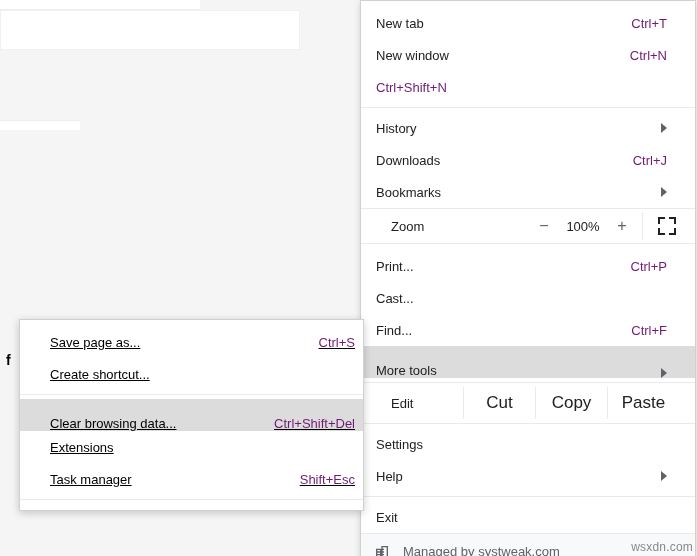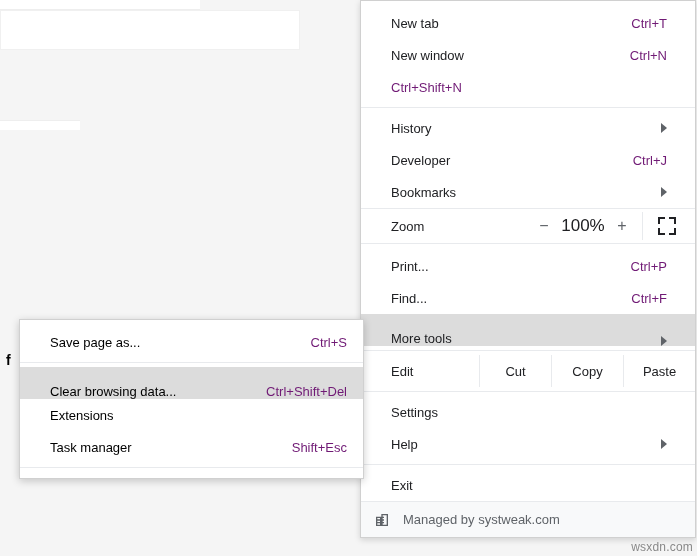--- a/index.html
+++ b/index.html
@@ -8,52 +8,52 @@
   
   .page-strip1 { position: absolute; left: 0; top: 0; width: 200px; height: 10px; background: #fff; border-bottom:1px solid #eee;}
   .page-strip2 { position: absolute; left: 0; top: 10px; width: 300px; height: 40px; background: #fff; border:1px solid #f0f0f0;}
   .page-strip3 { position: absolute; left: 0; top: 120px; width: 80px; height: 10px; background: #fff; border-top:1px solid #eee;}
   .page-char { position:absolute; left:6px; top:352px; font-weight:bold; font-size:14px; color:#000;}
 
   .watermark { position: absolute; right: 4px; bottom: 2px; font-size: 12px; color: #888; letter-spacing:0.2px;}
 
   
   .menu { position: absolute; top: 0; left: 360px; width: 336px; background: #fff; border:1px solid #d0d0d0; box-shadow: 0 2px 6px rgba(0,0,0,.15); font-size: 13px; color:#202124;}
-  .item { display:flex; align-items:center; height:32px; padding:0 28px 0 30px; position:relative; cursor:default; white-space:nowrap;}
+  .item { display:flex; align-items:center; height:32px; padding:0 28px 0 15px; position:relative; cursor:default; white-space:nowrap;}
   .item .label { flex:1; }
   .item .shortcut { color:#701a75; font-size:13px; }
   .item.highlight { background:#dcdcdc;align-items:flex-end; }
   .arrow { width:0;height:0;border-top:5px solid transparent;border-bottom:5px solid transparent;border-left:6px solid #5f6368; margin-left:8px;}
   .sep { height:1px; background:#e8eaed; margin:4px 0;}
   .zoom-row { display:flex; align-items:center; height:36px; padding:0 10px 0 30px; border-bottom:1px solid #e8eaed; border-top:1px solid #e8eaed;}
   .zoom-row .label{flex:1;}
   .zoom-btn{ width:28px; text-align:center; color:#5f6368; font-size:16px; cursor:pointer;}
-  .zoom-pct{ width:50px; text-align:center; color:#202124; font-size:17px;}
+  .zoom-pct{ width:50px; text-align:center; color:#202124; font-size:13px;}
   .zoom-sep{ width:1px; height:28px; background:#e8eaed; margin:0 6px;}
   .fs-btn{ width:36px; display:flex; align-items:center; justify-content:center; cursor:pointer;}
   .fs-icon{ display:inline-block; width:14px; height:14px; position:relative;}
   .fs-icon::before,.fs-icon::after{content:"";position:absolute;width:5px;height:5px;border:2px solid #202124;}
   .fs-icon::before{left:-2px;top:-2px;border-right:none;border-bottom:none;}
   .fs-icon::after{right:-2px;bottom:-2px;border-left:none;border-top:none;}
   .fs-icon span::before,.fs-icon span::after{content:"";position:absolute;width:5px;height:5px;border:2px solid #202124;}
   .fs-icon span::before{right:-2px;top:-2px;border-left:none;border-bottom:none;}
   .fs-icon span::after{left:-2px;bottom:-2px;border-right:none;border-top:none;}
 
-  .edit-row{display:flex;align-items:center;height:32px;padding:0 0 0 30px;}
+  .edit-row{display:flex;align-items:center;height:32px;padding:0 16px 0 30px;}
   .edit-row .label{flex:1;}
-  .edit-btn{flex:0 0 auto; width:72px; height:32px; display:flex; align-items:center; justify-content:center; border-left:1px solid #e8eaed; font-size:13px; cursor:pointer;}
+  .edit-btn{flex:0 0 auto; width:72px; height:32px; display:flex; align-items:center; justify-content:center; border-left:1px solid #e8eaed; font-size:17px; cursor:pointer;}
   .edit-btn:first-of-type{border-left:1px solid #e8eaed;}
 
   .managed-row{display:flex;align-items:center;height:36px;padding:0 12px 0 12px;color:#5f6368;background:#f8f9fa;border-top:1px solid #e8eaed;}
   .managed-icon{width:18px;height:18px;margin-right:12px;display:flex;align-items:center;justify-content:center;}
   .managed-icon svg{width:16px;height:16px;fill:#5f6368;}
 
   
   .submenu { position:absolute; left:19px; top:319px; width:345px; background:#fff; border:1px solid #d0d0d0; box-shadow:0 2px 8px rgba(0,0,0,.2); font-size:13px; z-index:5;}
-  .submenu .item{padding:0 16px 0 30px;}
+  .submenu .item{padding:0 8px 0 30px;text-decoration:underline;}
 </style>
 </head>
 <body>
 
 <div class="page-strip1"></div>
 <div class="page-strip2"></div>
 <div class="page-strip3"></div>
 <div class="page-char">f</div>
 
 <div class="menu">
@@ -68,21 +68,21 @@
   </div>
   <div class="item">
     <span class="shortcut">Ctrl+Shift+N</span>
   </div>
   <div class="sep"></div>
   <div class="item">
     <span class="label">History</span>
     <span class="arrow"></span>
   </div>
   <div class="item">
-    <span class="label">Developer</span>
+    <span class="label">Downloads</span>
     <span class="shortcut">Ctrl+J</span>
   </div>
   <div class="item">
     <span class="label">Bookmarks</span>
     <span class="arrow"></span>
   </div>
 
   <div class="zoom-row">
     <span class="label">Zoom</span>
     <span class="zoom-btn">−</span>
@@ -91,20 +91,23 @@
     <span class="zoom-sep"></span>
     <span class="fs-btn">
         <span class="fs-icon"><span></span></span>
       </span>
   </div>
 
   <div style="height:6px;"></div>
   <div class="item">
     <span class="label">Print...</span>
     <span class="shortcut">Ctrl+P</span>
+  </div>
+  <div class="item">
+    <span class="label">Cast...</span>
   </div>
   <div class="item">
     <span class="label">Find...</span>
     <span class="shortcut">Ctrl+F</span>
   </div>
   <div class="item highlight">
     <span class="label">More tools</span>
     <span class="arrow"></span>
   </div>
   <div class="sep"></div>
@@ -139,20 +142,23 @@
     <span>Managed by systweak.com</span>
   </div>
 </div>
 
 <div class="submenu">
   <div style="height:6px;"></div>
   <div class="item">
     <span class="label">Save page as...</span>
     <span class="shortcut">Ctrl+S</span>
   </div>
+  <div class="item">
+    <span class="label">Create shortcut...</span>
+  </div>
   <div class="sep"></div>
   <div class="item highlight">
     <span class="label">Clear browsing data...</span>
     <span class="shortcut">Ctrl+Shift+Del</span>
   </div>
   <div class="item">
     <span class="label">Extensions</span>
   </div>
   <div class="item">
     <span class="label">Task manager</span>

